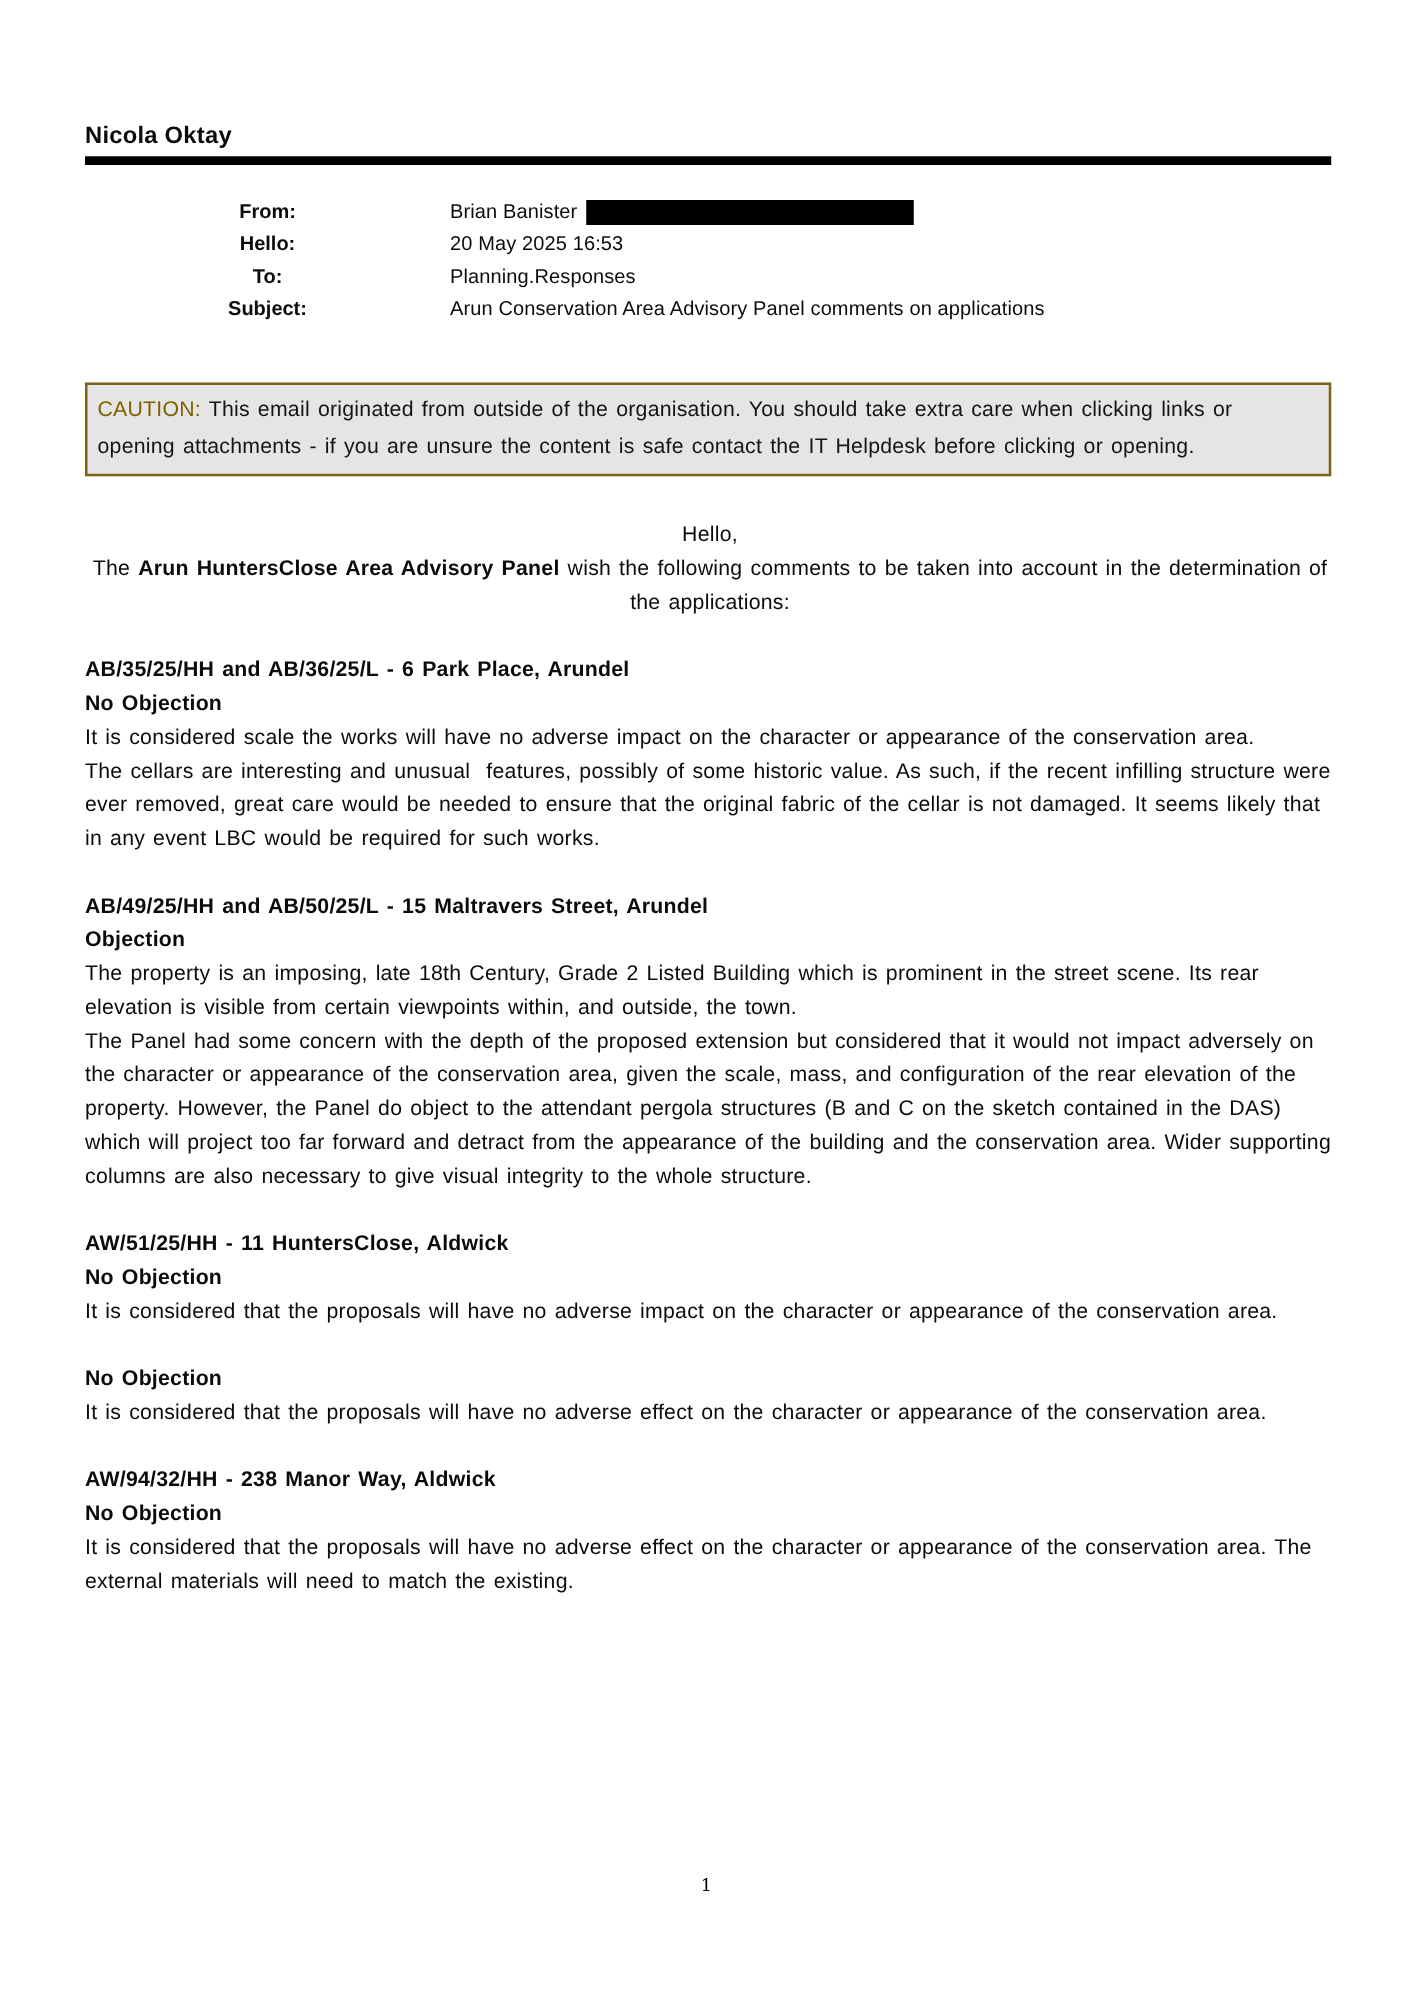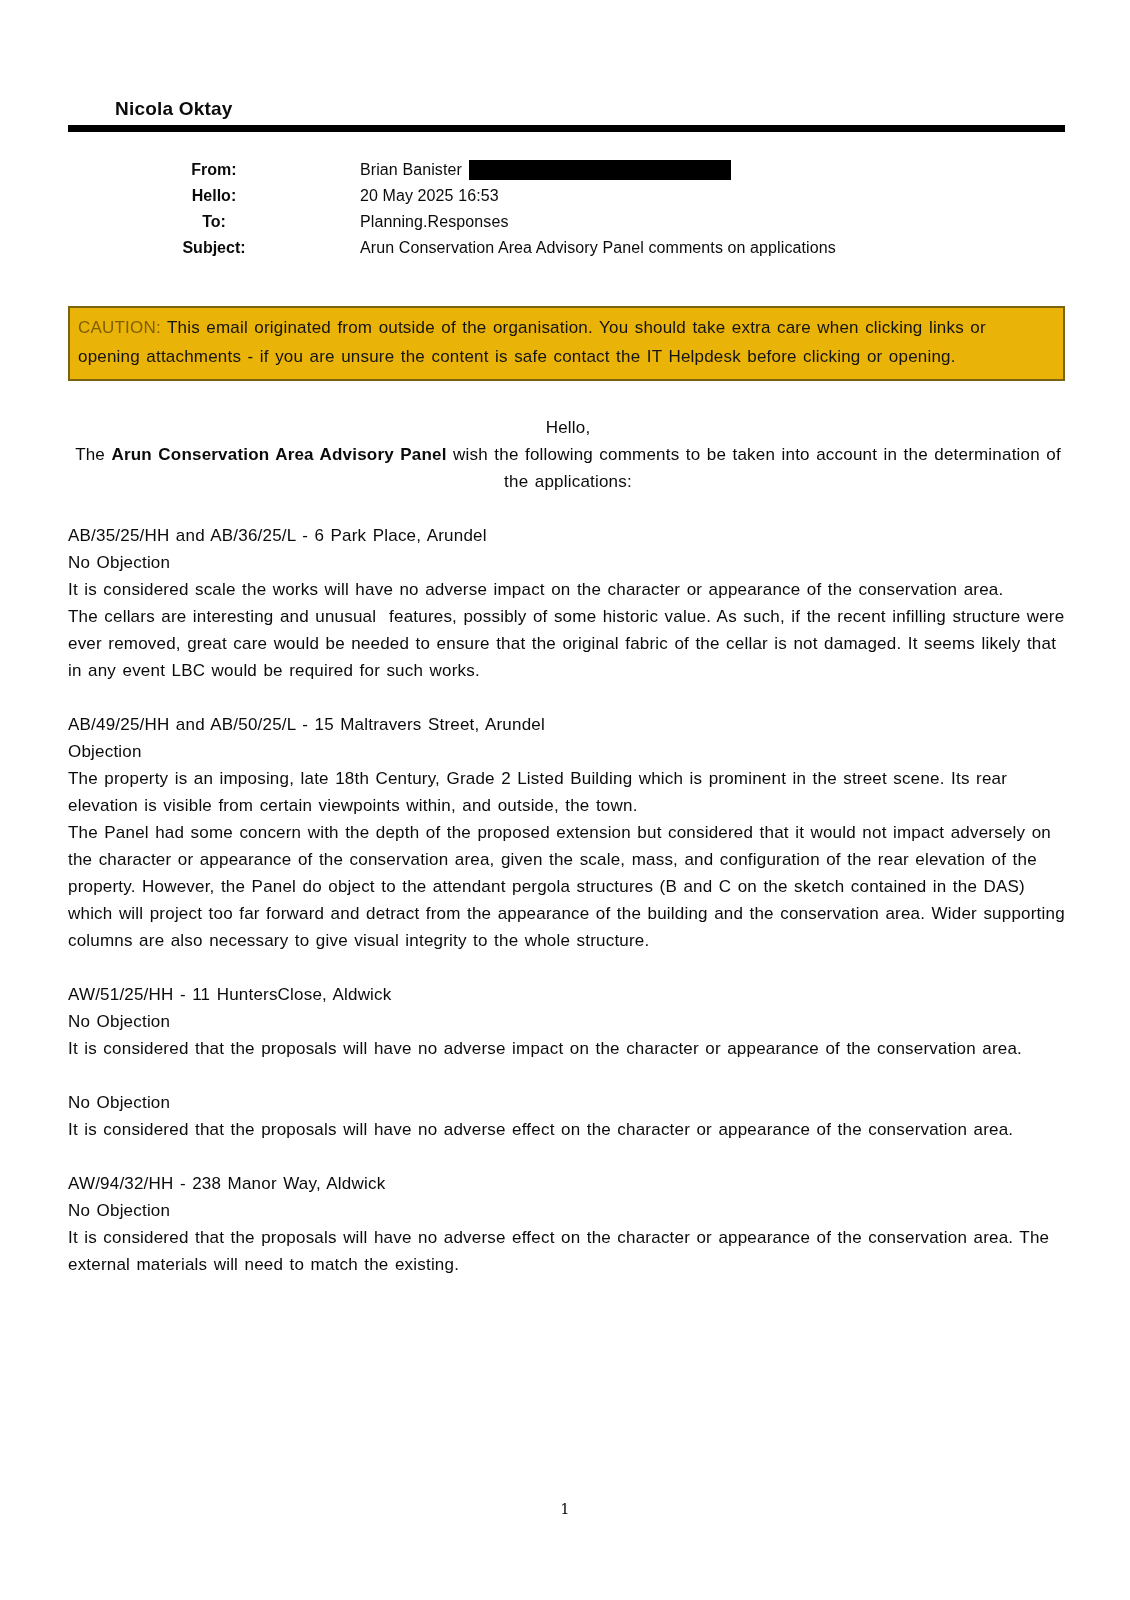--- a/index.html
+++ b/index.html
@@ -21,21 +21,20 @@
     height: 1600px;
     box-sizing: border-box;
     padding: 98px 65px 0 68px;
   }
   
   .recipient-name {
     font-size: 19px;
     font-weight: 700;
     letter-spacing: 0.2px;
     line-height: 22px;
-    margin-left: 47px;
   }
   .title-rule {
     height: 7px;
     background: #000000;
     margin-top: 5px;
     width: 997px;
   }
   .meta-fields {
     margin-top: 25px;
     text-align: center;
@@ -62,21 +61,21 @@
     vertical-align: text-bottom;
     margin-left: 7px;
     margin-bottom: -2px;
   }
   
   .caution-banner {
     margin-top: 45px;
     width: 997px;
     box-sizing: border-box;
     border: 2px solid #7a6414;
-    background: #eab308;
+    background: #e5e5e5;
     padding: 5px 10px 8px 8px;
     font-size: 17px;
     line-height: 29px;
     letter-spacing: 0.2px;
     word-spacing: 1.5px;
     color: #141414;
   }
   .caution-label {
     color: #7f6000;
   }
@@ -95,21 +94,21 @@
   .para {
     margin: 0;
     white-space: pre-wrap;
   }
   .bold { font-weight: 700; }
   .section {
     margin-top: 27px;
   }
   .section-ref, .section-decision {
     margin: 0;
-    font-weight: 400;
+    font-weight: 700;
     white-space: pre-wrap;
   }
   
   .page-footer {
     position: absolute;
     top: 1501px;
     left: 0;
     width: 1130px;
     text-align: center;
     font-family: "DejaVu Serif", serif;
@@ -145,21 +144,21 @@
     <span class="meta-label">Subject:</span>
     <span class="meta-value">Arun Conservation Area Advisory Panel comments on applications</span>
   </div>
 </div>
 
   <div class="caution-banner"><span class="caution-label">CAUTION:</span><span> This email originated from outside of the organisation. You should take extra care when clicking links or opening attachments - if you are unsure the content is safe contact the IT Helpdesk before clicking or opening.</span></div>
 
   <div class="email-body">
     <div class="greeting-block">
       <p class="para">Hello,</p>
-      <p class="para"><span>The </span><span class="bold">Arun Conservation Area Advisory Panel</span><span> wish the following comments to be taken into account in the determination of the applications:</span></p>
+      <p class="para"><span>The </span><span class="bold">Arun HuntersClose Area Advisory Panel</span><span> wish the following comments to be taken into account in the determination of the applications:</span></p>
     </div>
     <div>
   <div class="section">
     <p class="section-ref">AB/35/25/HH and AB/36/25/L - 6 Park Place, Arundel</p>
     <p class="section-decision">No Objection</p>
   <p class="para">It is considered scale the works will have no adverse impact on the character or appearance of the conservation area.</p>
           <p class="para">The cellars are interesting and unusual  features, possibly of some historic value. As such, if the recent infilling structure were ever removed, great care would be needed to ensure that the original fabric of the cellar is not damaged. It seems likely that in any event LBC would be required for such works.</p>
         </div>
 
   <div class="section">

